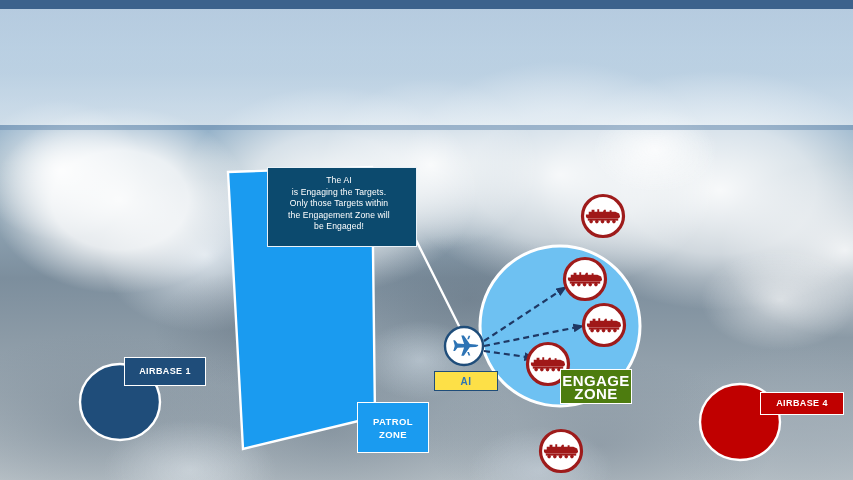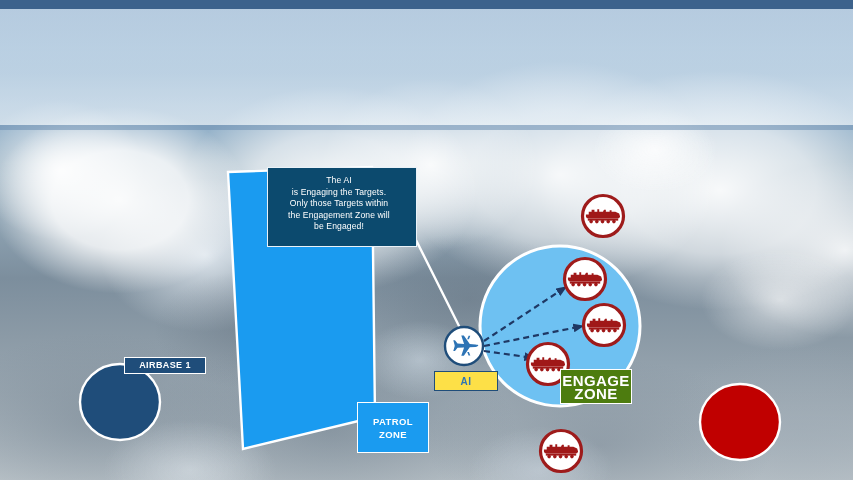--- a/index.html
+++ b/index.html
@@ -93,21 +93,21 @@
   .chip {
     position:absolute;
     display:flex; align-items:center; justify-content:center;
     text-align:center;
     font-weight:bold;
     letter-spacing:.4px;
     line-height:13px;
     white-space:pre-line;
   }
   .chip-airbase1 {
-    left:124px; top:357px; width:82px; height:17px;
+    left:124px; top:357px; width:82px; height:29px;
     background:#1f4d7a; border:1.6px solid #ffffff;
     color:#ffffff; font-size:9px;
   }
   .chip-airbase4 {
     left:760px; top:392px; width:84px; height:23px;
     background:#c00000; border:1.8px solid #ffffff;
     color:#ffffff; font-size:9px;
   }
   .chip-patrol {
     left:357px; top:402px; width:72px; height:51px;
@@ -228,19 +228,20 @@
     </g>
   </svg>
 
   <div class="callout">The AI
 is Engaging the Targets.
 Only those Targets within
 the Engagement Zone will
 be Engaged!</div>
 
   <div class="chip chip-airbase1">AIRBASE 1</div>
+  <div class="chip chip-airbase4">AIRBASE 4</div>
   <div class="chip chip-patrol">PATROL
 ZONE</div>
   <div class="chip chip-engage">ENGAGE
 ZONE</div>
   <div class="chip chip-ai">AI</div>
 
 </div>
 
 </body></html>

